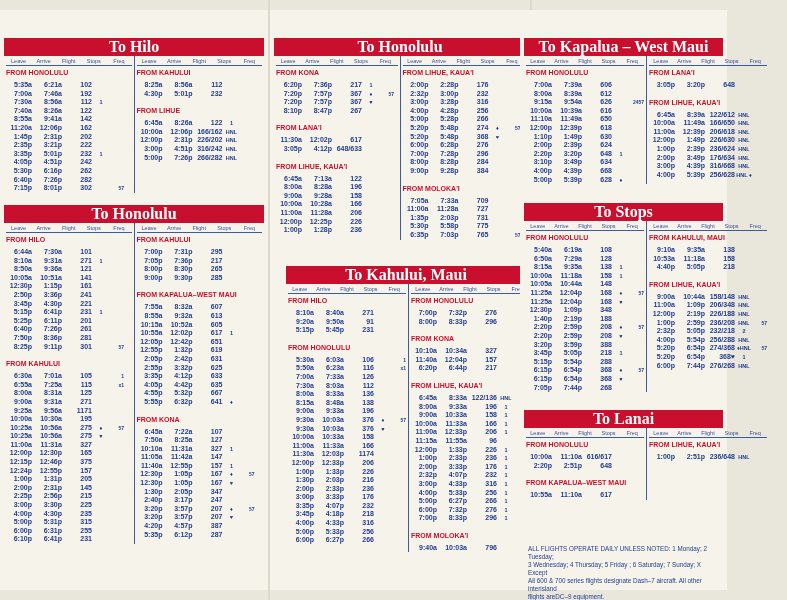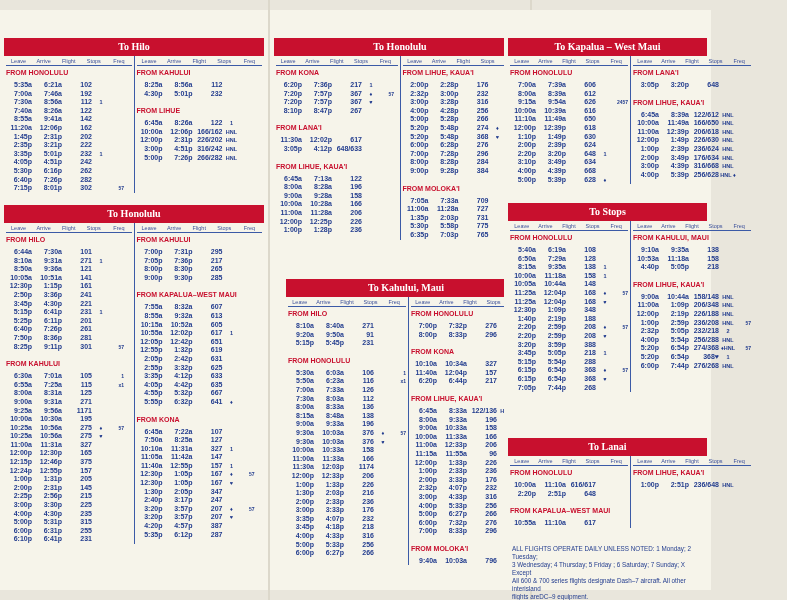--- a/index.html
+++ b/index.html
@@ -1,23 +1,23 @@
 <!DOCTYPE html>
 <html><head>
 <meta charset="utf-8">
 <style>
   html,body{margin:0;padding:0;}
   body{width:787px;height:600px;overflow:hidden;background:#e9e6dc;font-family:"Liberation Sans",sans-serif;color:#1f3a8a;position:relative;}
   .page{position:absolute;top:10px;bottom:10px;background:#f6f4ea;}
   .p1{left:0;width:268px;}
   .p2{left:270px;width:260px;}
-  .p3{left:504px;width:207px;}
+  .p3{left:520px;width:207px;}
   .fold{position:absolute;top:0;bottom:0;width:2px;background:#dcd8cb;}
   .section{position:absolute;left:0;right:0;}
-  .band{background:#c8102e;color:#fff;font-family:"Liberation Serif",serif;font-weight:bold;font-size:10px;text-align:center;height:18px;line-height:18px;margin:0 4px;}
+  .band{background:#c8102e;color:#fff;font-family:"Liberation Serif",serif;font-weight:bold;font-size:16px;text-align:center;height:18px;line-height:18px;margin:0 4px;}
   .cols{display:flex;position:relative;margin:0 4px;}
   .col{flex:1;position:relative;}
   .col+.col{border-left:1px solid #3b5aa6;}
   .hdr{display:flex;font-size:5.5px;color:#3a4f9a;border-bottom:1px solid #3b5aa6;padding:2px 0 1px;margin:0 2px;}
   .hdr span{flex:1;text-align:center;}
   .grp{font-size:7px;font-weight:bold;color:#c8102e;margin:3px 2px 5px;white-space:nowrap;}
   .row{display:flex;font-size:7px;font-weight:bold;color:#223c8e;line-height:8.6px;margin:0 2px;}
   .row span{text-align:right;}
   .c-l{width:26px;}
   .c-a{width:30px;}
@@ -886,21 +886,21 @@
           <div class="row">
             <span class="c-l">6:35p</span>
             <span class="c-a">7:03p</span>
             <span class="c-f">765</span>
             <span class="c-s"></span>
             <span class="c-q">57</span>
           </div>
         </div>
       </div>
     </div>
-  <div class="section" style="top:269px;padding-left:12px;">
+  <div class="section" style="top:256px;padding-left:12px;">
       <div class="band">To Kahului, Maui</div>
       <div class="cols">
         <div class="col">
           <div class="hdr">
             <span>Leave</span>
             <span>Arrive</span>
             <span>Flight</span>
             <span>Stops</span>
             <span>Freq</span>
           </div>
@@ -1648,21 +1648,21 @@
           <div class="row">
             <span class="c-l">6:00p</span>
             <span class="c-a">7:44p</span>
             <span class="c-f">276/268</span>
             <span class="c-s">HNL</span>
             <span class="c-q"></span>
           </div>
         </div>
       </div>
     </div>
-  <div class="section" style="top:400px;margin-top:28px;">
+  <div class="section" style="top:400px;">
       <div class="band">To Lanai</div>
       <div class="cols">
         <div class="col">
           <div class="hdr">
             <span>Leave</span>
             <span>Arrive</span>
             <span>Flight</span>
             <span>Stops</span>
             <span>Freq</span>
           </div>

